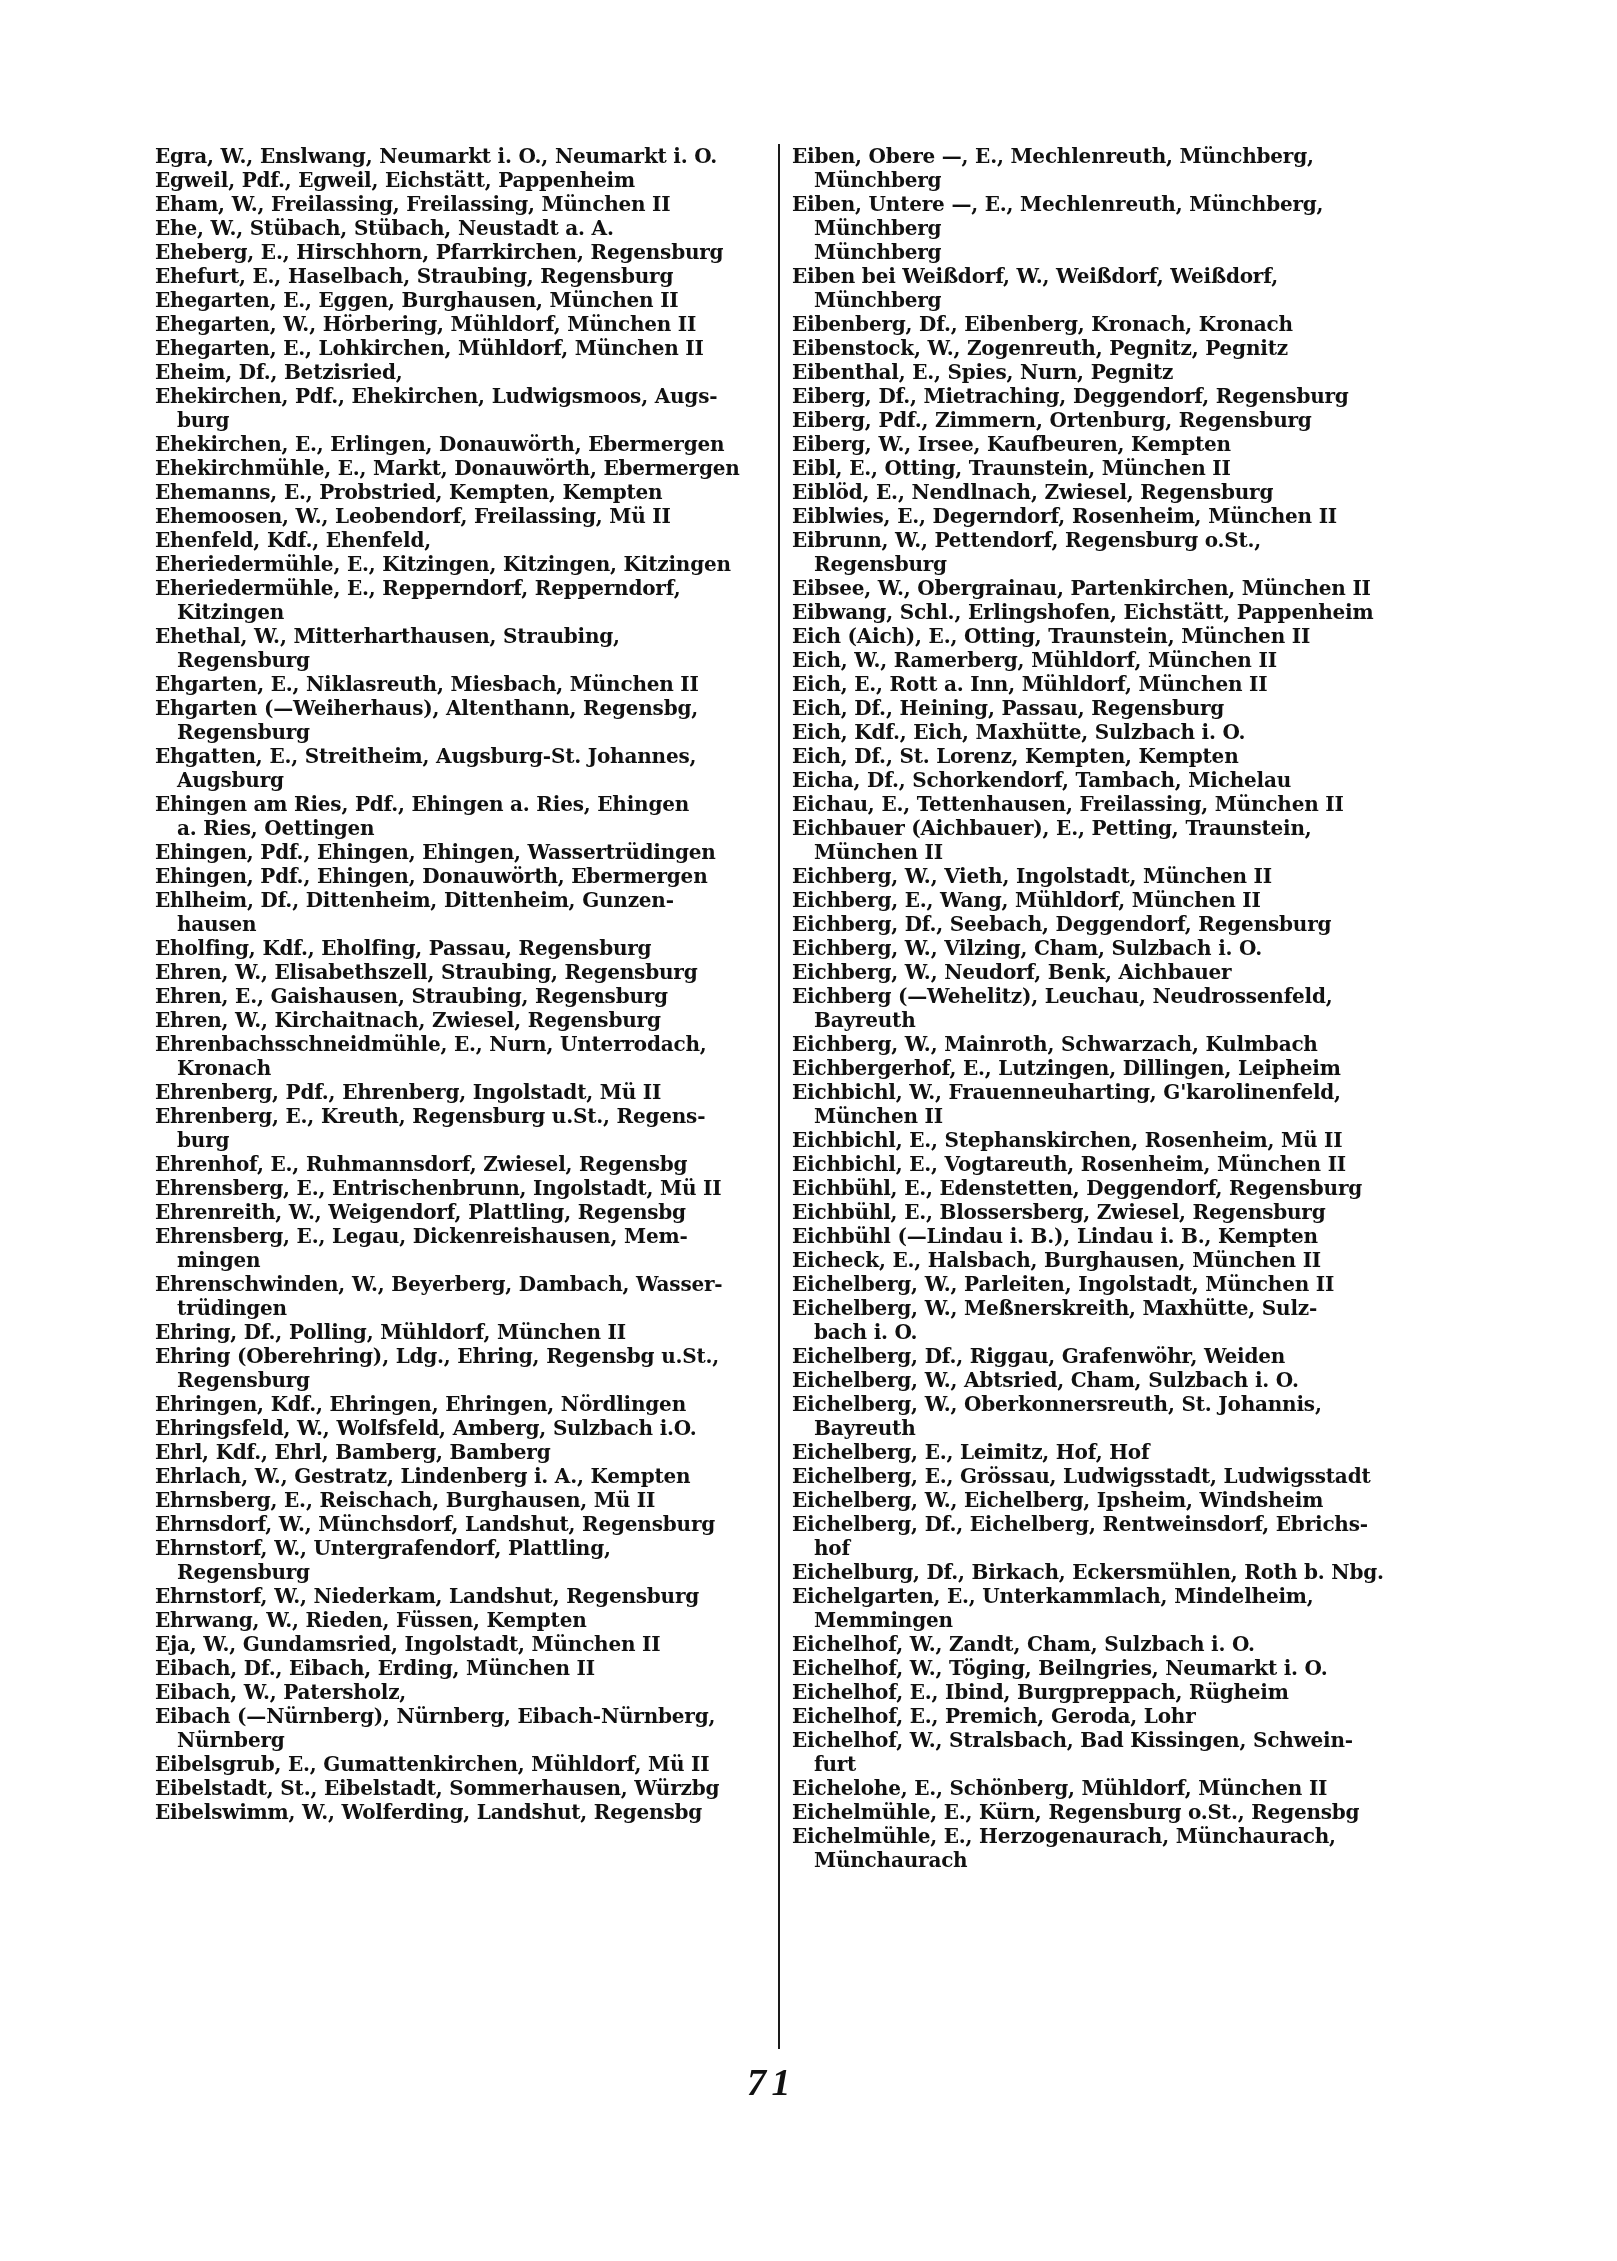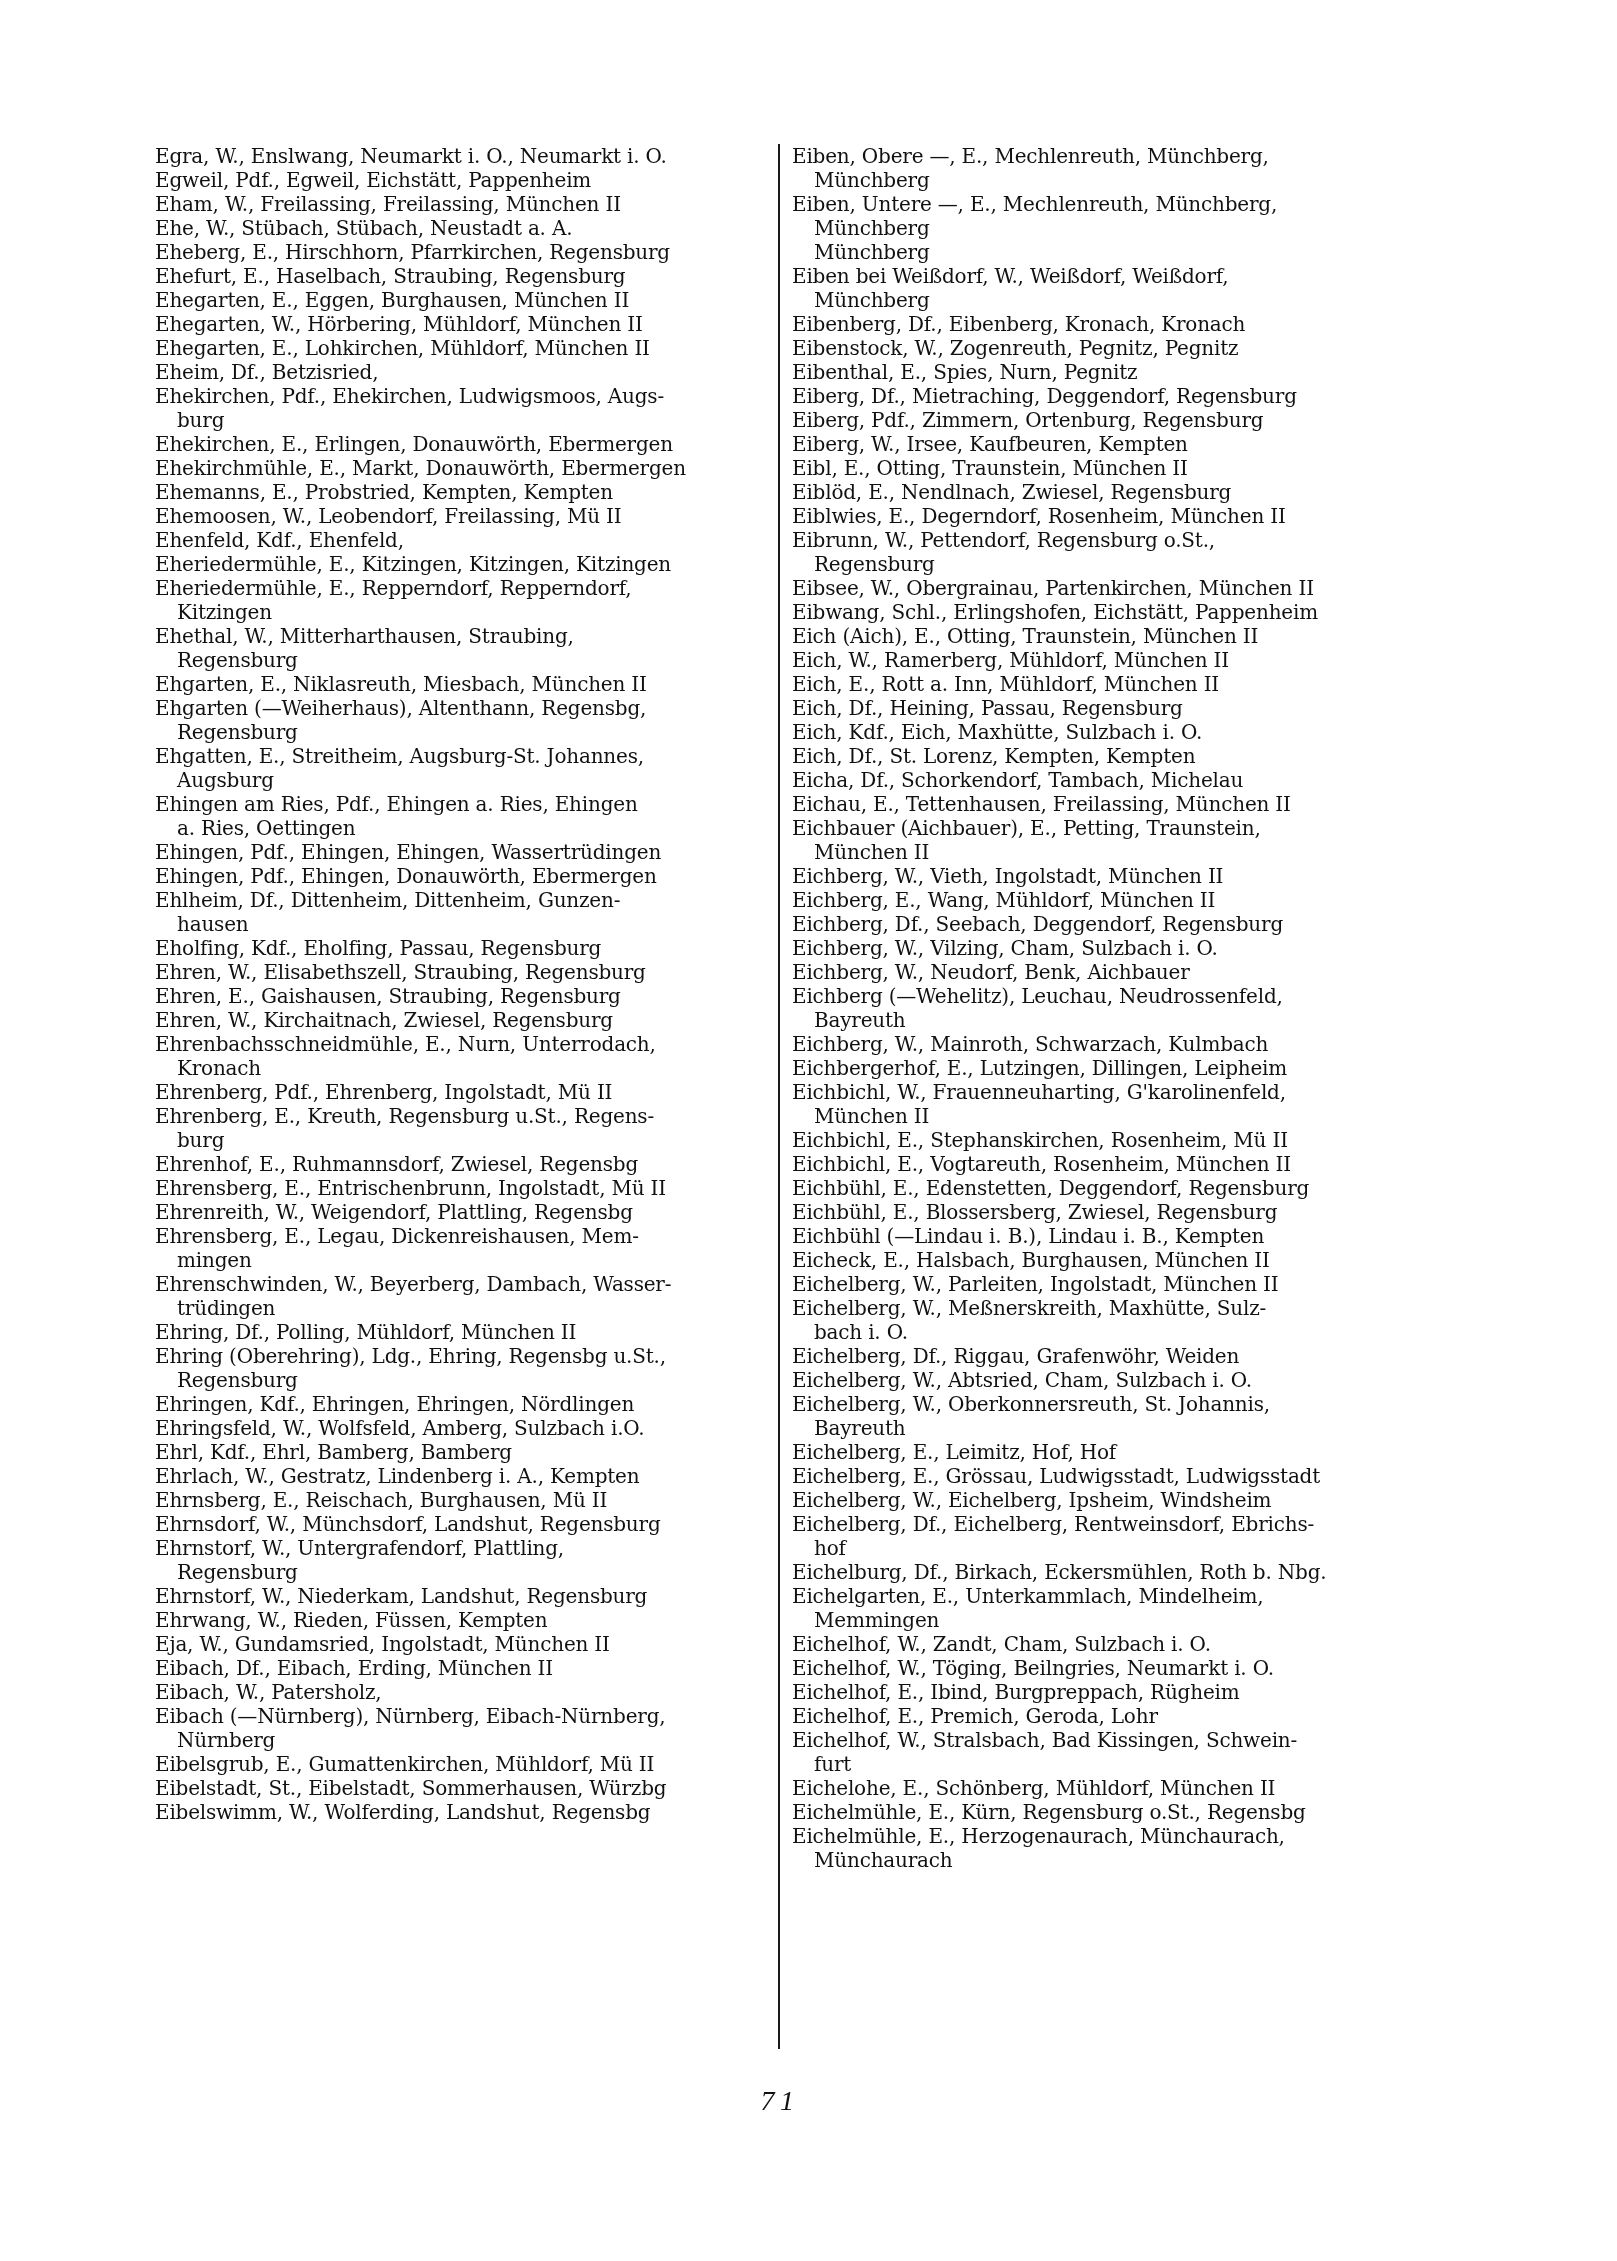--- a/index.html
+++ b/index.html
@@ -1,40 +1,41 @@
 <!DOCTYPE html>
 <html style="font-size:8.8px"><head>
 <meta charset="utf-8">
 <style>
   html, body { margin: 0; padding: 0; background: #ffffff; }
   body { width: 1617px; height: 2261px; position: relative; overflow: hidden; }
   .page {
     position: absolute; left: 0; top: 0; width: 1617px; height: 2261px;
     background: #ffffff; color: #111111;
     font-family: "DejaVu Serif", "Liberation Serif", serif;
+    font-weight: bold;
   }
   .col {
     position: absolute; top: 144px;
     font-size: 20px; line-height: 24px;
     letter-spacing: -0.2px;
     white-space: nowrap;
   }
   .col-left { left: 155px; width: 618px; }
   .col-right { left: 792px; width: 642px; }
   .entry { display: block; }
   .entry .line { display: block; height: 24px; overflow: visible; }
   .entry .cont { padding-left: 22px; }
   .divider {
     position: absolute; left: 778px; top: 144px; width: 2.2px; height: 1905px;
     background: #1a1a1a;
   }
   .page-number {
-    position: absolute; left: 747px; top: 2060px; width: 66px; text-align: center;
+    position: absolute; left: 747px; top: 2060px; width: 66px; 
     font-family: "Liberation Serif", "DejaVu Serif", serif; font-style: italic;
-    font-size: 28px; letter-spacing: 5.5px; color: #111111; margin-top: 25px;
+    font-size: 38px; letter-spacing: 5.5px; color: #111111;
   }
 </style>
 </head>
 <body>
 
 <div class="page">
   <div class="col col-left" id="col-left">
       <div class="entry">
         <span class="line">Egra, W., Enslwang, Neumarkt i. O., Neumarkt i. O.</span>
       </div>

